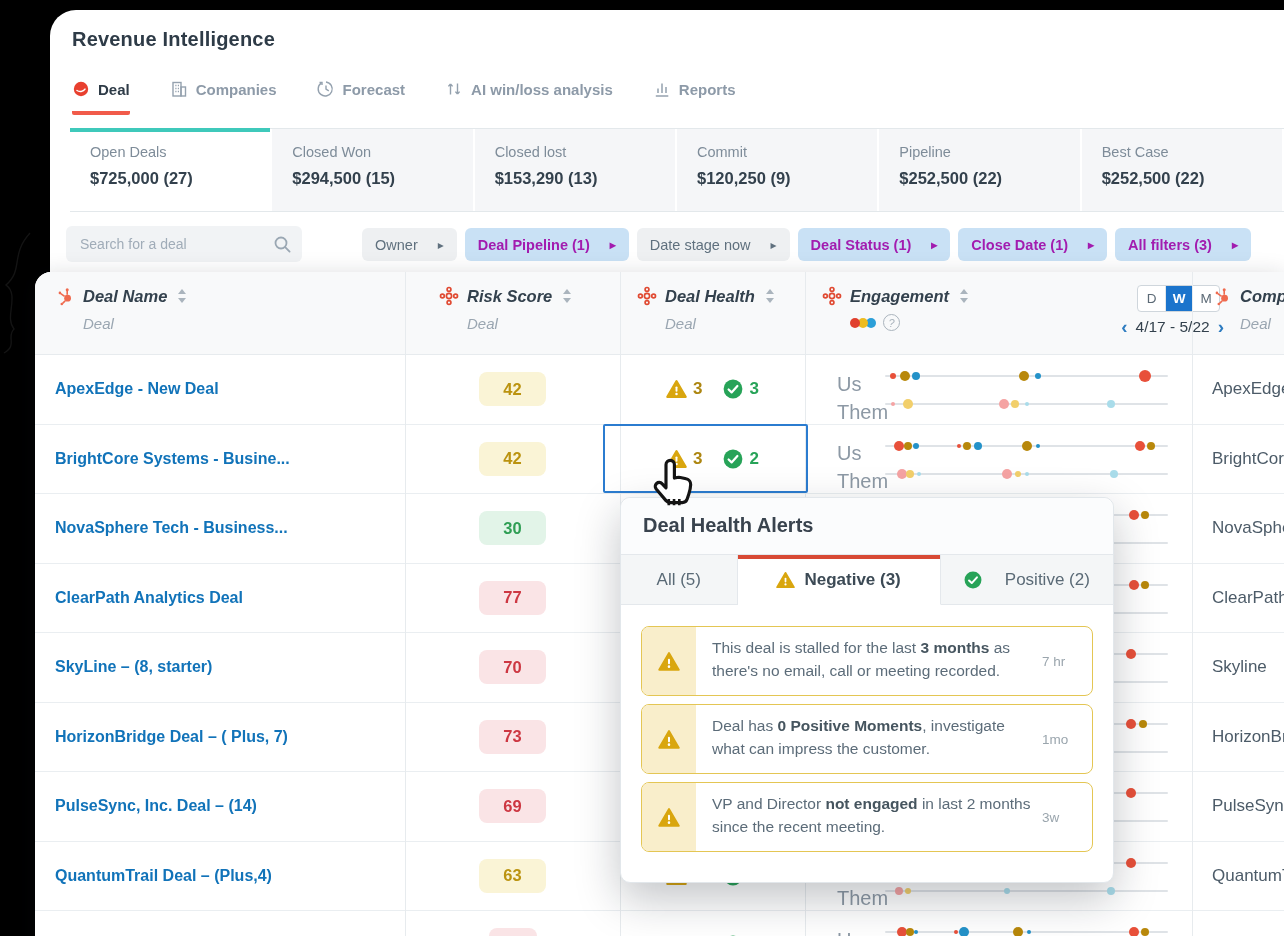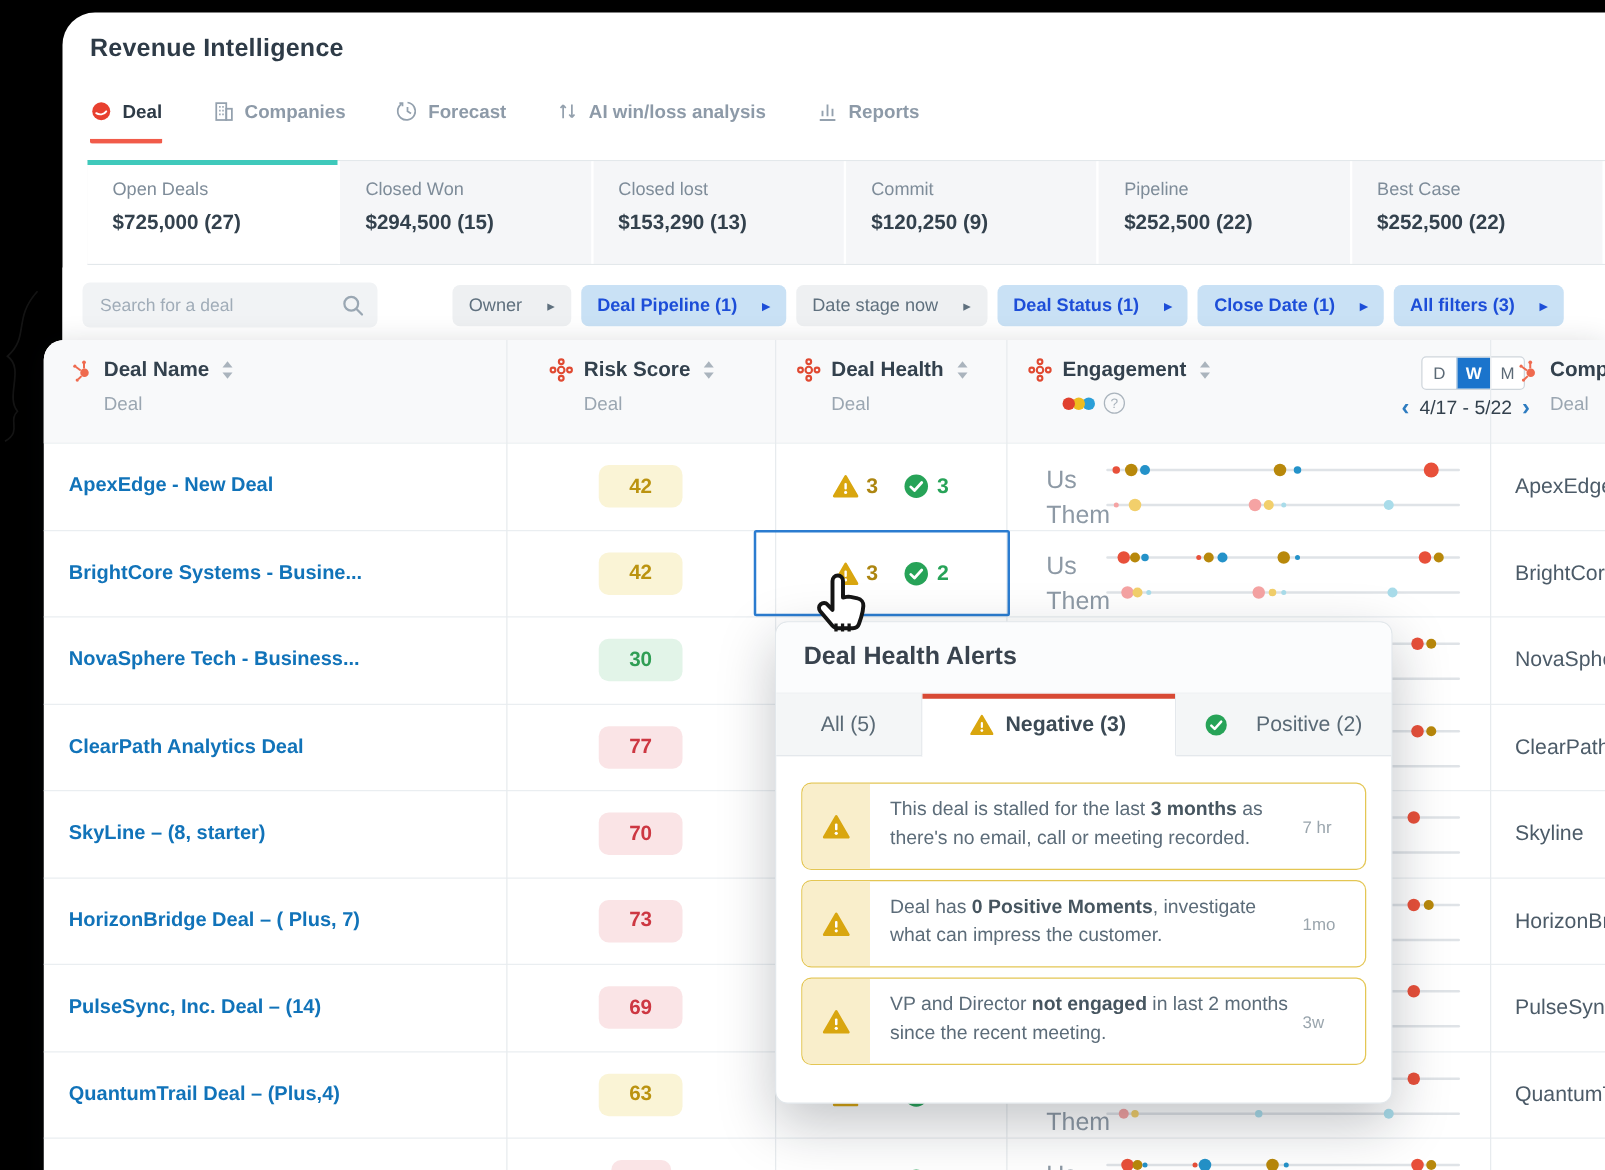--- a/index.html
+++ b/index.html
@@ -31,29 +31,29 @@
   .searchbox { position:absolute; left:16px; top:12px; width:236px; height:36px; background:#f1f3f5;
                border-radius:6px; display:flex; align-items:center; }
   .searchbox input { flex:1; border:none; outline:none; background:transparent; padding:0 8px 0 14px;
                      font-size:14px; color:#45525e; font-family:"Liberation Sans",sans-serif; }
   .searchbox input::placeholder { color:#a0acb8; }
   .searchbox .sicon { width:20px; height:20px; margin-right:10px; flex:none; }
   .chips { position:absolute; left:312px; top:14px; display:flex; gap:8px; }
   .chip { display:flex; align-items:center; gap:20px; height:33px; padding:0 13px; border:none; border-radius:6px;
           background:#eef0f2; color:#5f707e; font-size:14.5px; font-family:"Liberation Sans",sans-serif; cursor:pointer; white-space:nowrap; }
   .chip .chev { font-size:12px; line-height:1; }
-  .chip.active { background:#c9e1f5; color:#1d4ed8; font-weight:bold; }
+  .chip.active { background:#c9e1f5; color:#a21caf; font-weight:bold; }
 
   
   .table-card { position:absolute; left:35px; top:272px; width:1249px; height:680px; background:#fff;
                 border-radius:16px 0 0 0; box-shadow:0 4px 24px rgba(20,30,40,.18); }
   .vline { position:absolute; top:0; bottom:0; width:1px; background:#e7ebee; z-index:1; }
   .thead { position:absolute; left:0; right:0; top:0; height:83px; background:#f8f9fa;
            border-bottom:1px solid #e7ebee; border-radius:16px 0 0 0; }
-  .hcell { position:absolute; top:14px; }
+  .hcell { position:absolute; top:14px;font-style:italic; }
   .hrow1 { display:flex; align-items:center; gap:8px; }
   .hname { font-size:16.5px; font-weight:bold; color:#33414d; white-space:nowrap; }
   .hsub  { font-size:15px; color:#9aa6b1; margin-top:9px; margin-left:28px; }
   .cicon { display:inline-flex; width:20px; height:20px; flex:none; }
   .sort  { display:inline-flex; width:10px; height:16px; margin-left:2px; cursor:pointer; }
   .eng-legend { display:flex; align-items:center; margin-top:8px; margin-left:28px; }
   .leg-dot { width:10px; height:10px; border-radius:50%; margin-right:-2px; }
   .help { width:17px; height:17px; border:1.5px solid #aab4bd; color:#aab4bd; border-radius:50%;
           font-size:11px; display:inline-flex; align-items:center; justify-content:center; margin-left:9px; cursor:pointer; }
   .dwm { position:absolute; right:64px; top:13px; display:flex; border:1px solid #cfd6dc; border-radius:4px; overflow:hidden; background:#fff; }

